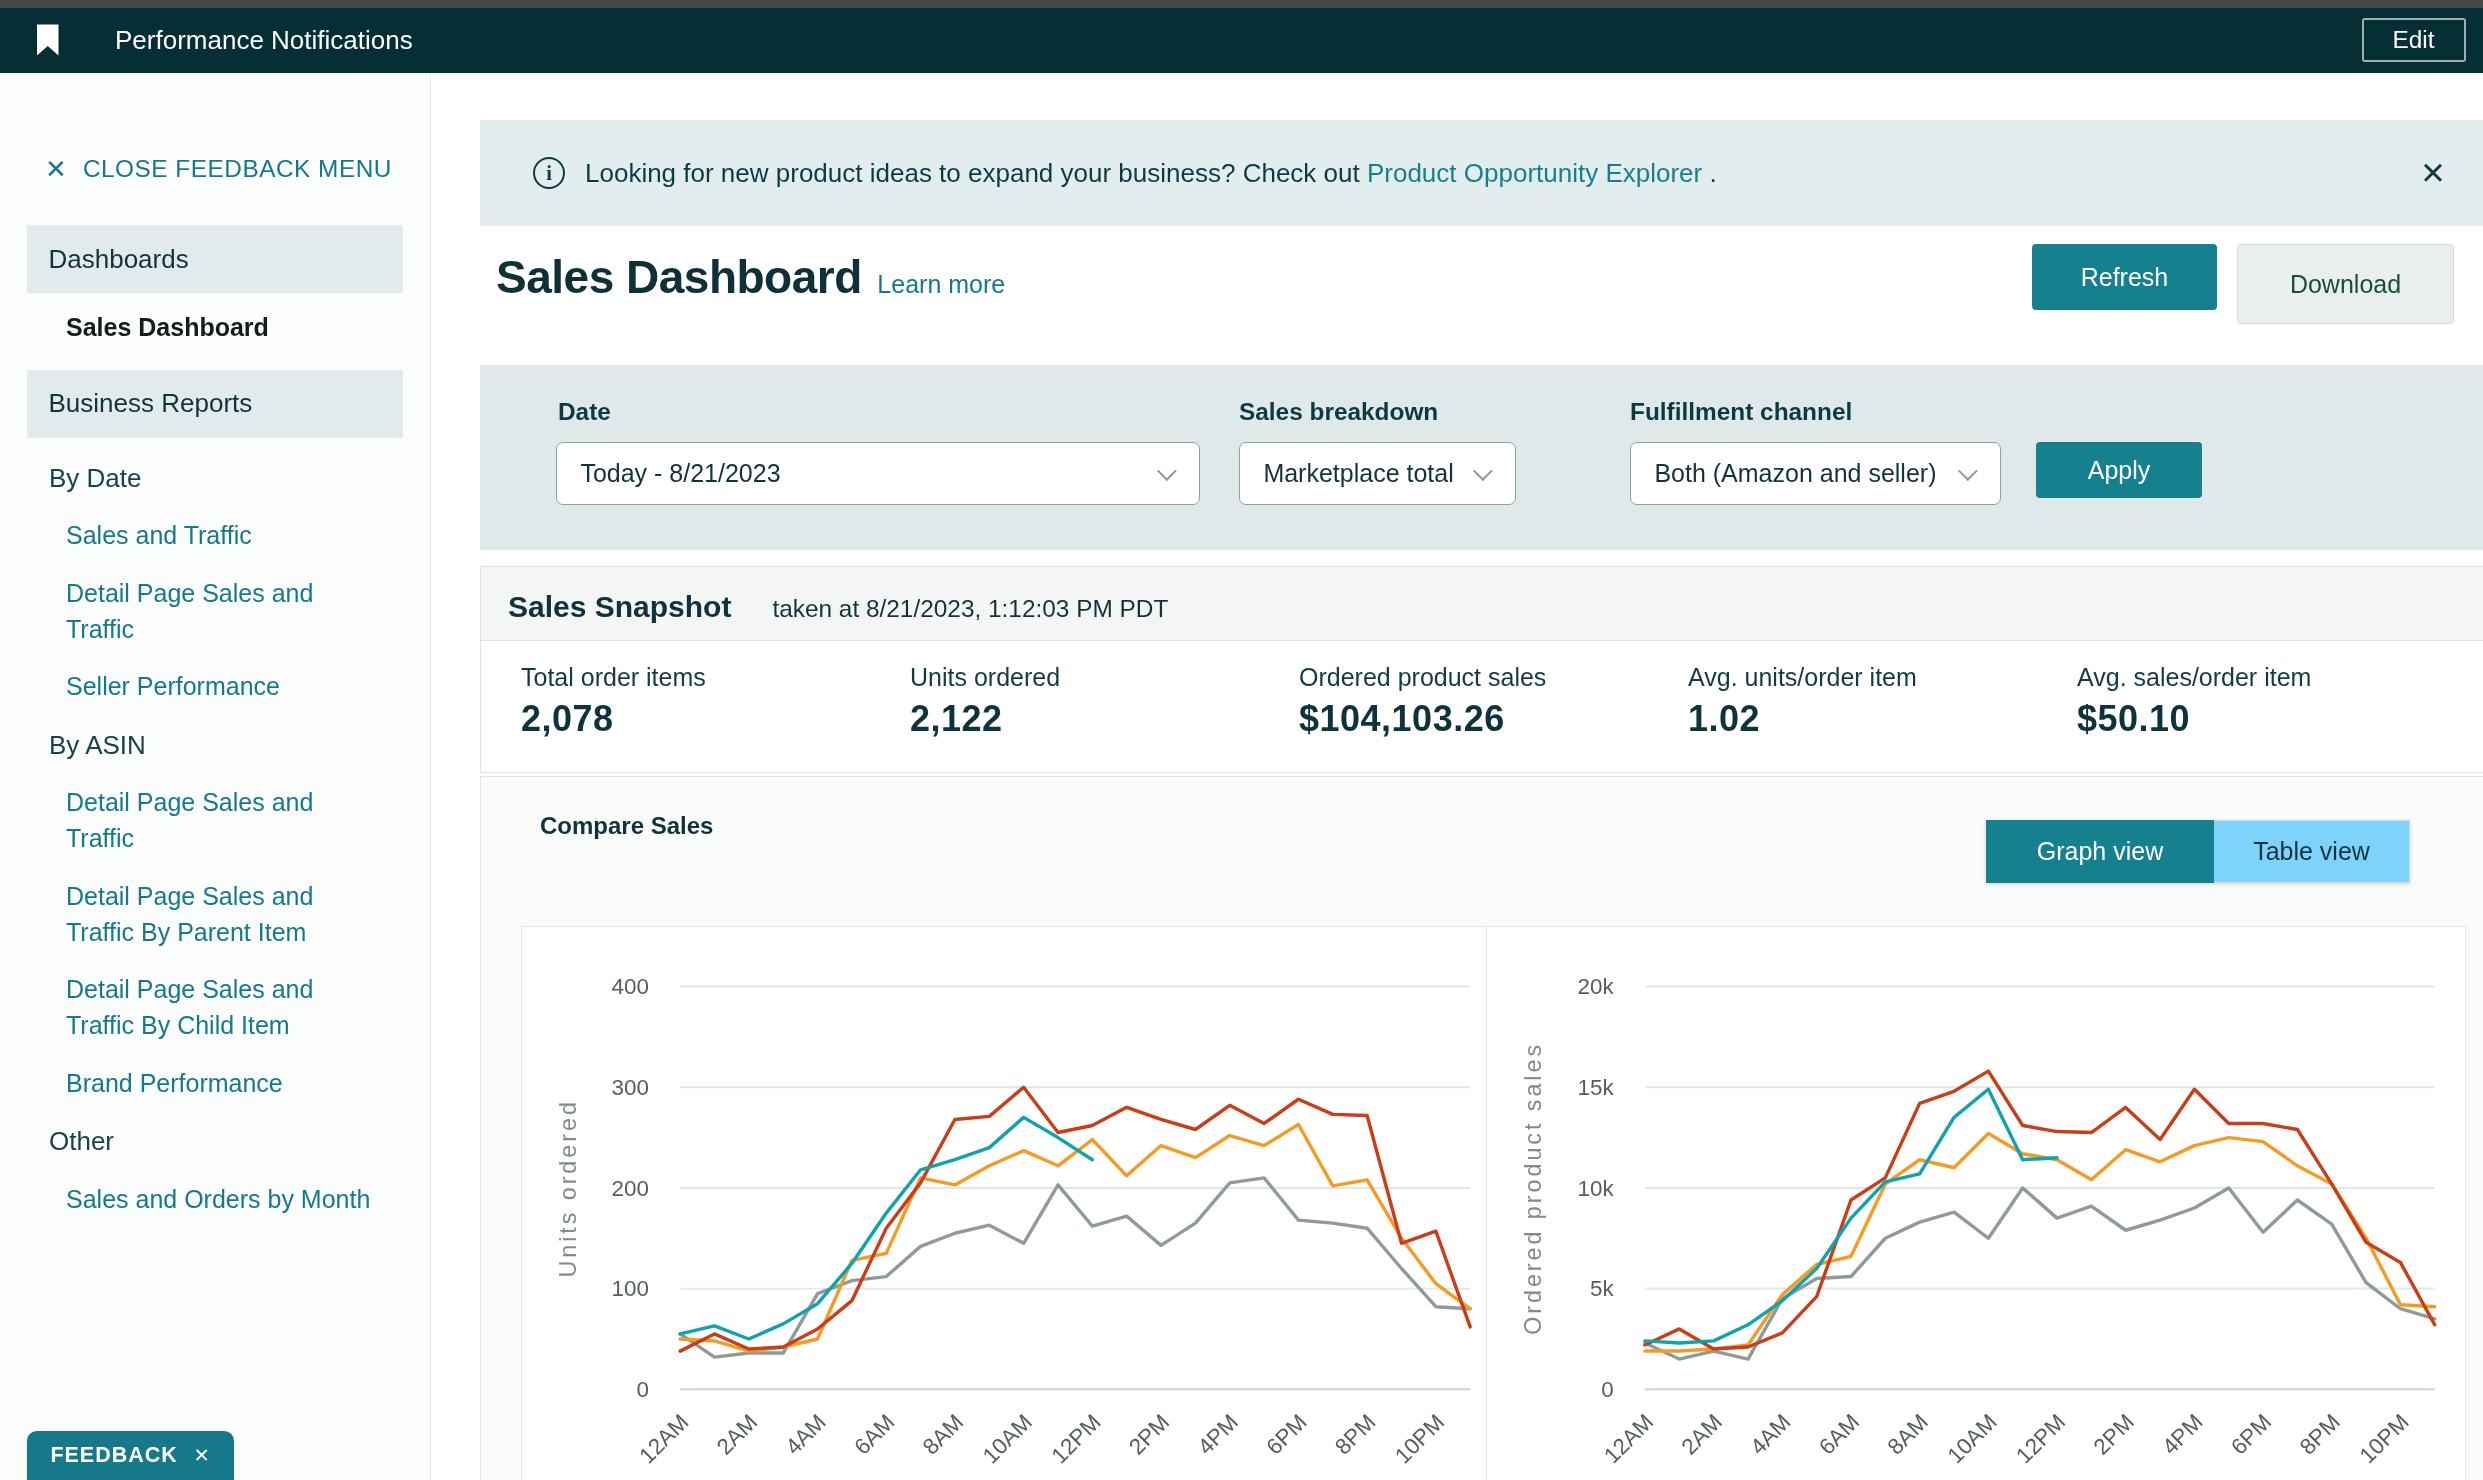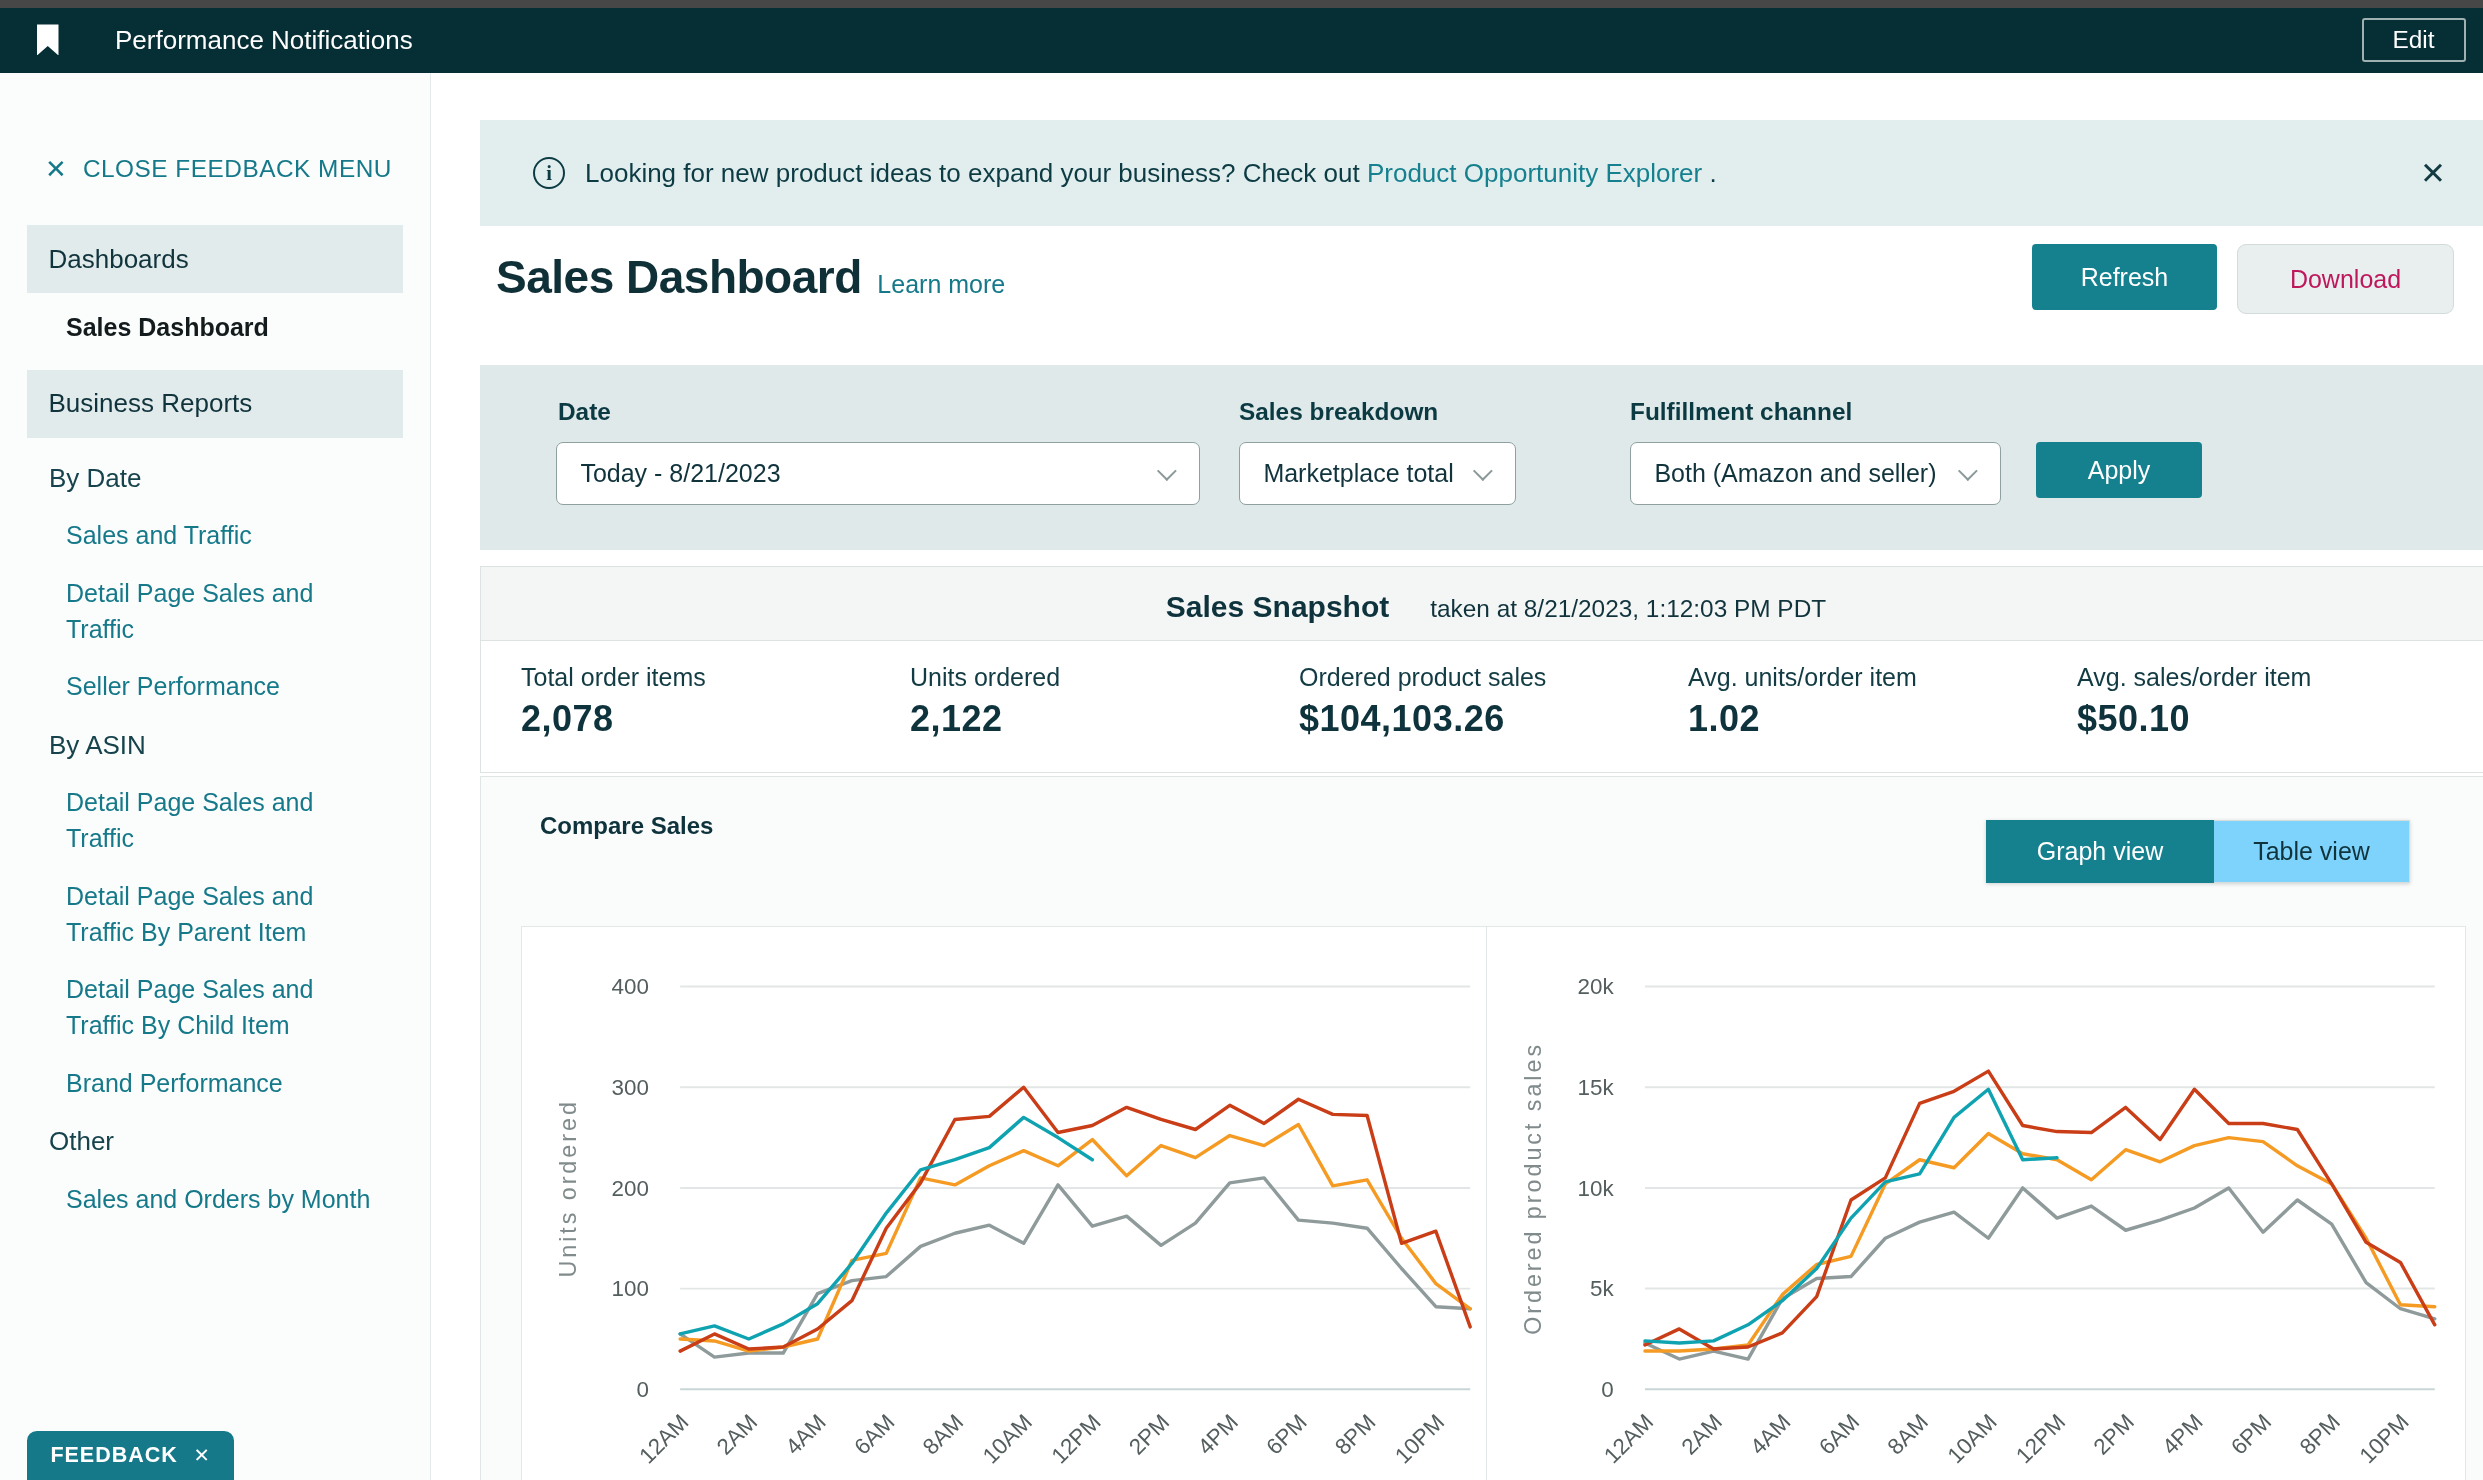--- a/index.html
+++ b/index.html
@@ -42,38 +42,38 @@
     font-size:20.5px; font-weight:bold; font-family:"Liberation Serif",serif; }
   .banner-text { margin-left:105px; font-size:26px; color:#0d3b44; }
   .banner-link { color:#16808f; cursor:pointer; }
   .banner-close { position:absolute; right:38px; top:50%; transform:translateY(-50%); font-size:31px; color:#123a42; cursor:pointer; }
 
   .title-row { position:absolute; left:64px; top:177px; display:flex; align-items:baseline; gap:15.6px; }
   .page-title { font-size:46px; font-weight:bold; color:#103038; letter-spacing:-0.5px; }
   .learn-more { font-size:25px; color:#16798a; cursor:pointer; }
   .refresh-btn { position:absolute; left:1600px; top:171px; width:185px; height:66px; background:#15818f; color:#fff;
     font-size:25px; border-radius:3.9px; display:flex; align-items:center; justify-content:center; cursor:pointer; }
-  .download-btn { position:absolute; left:1805px; top:171px; width:217px; height:70px; background:#e9eeee; color:#be185d;
-    font-size:25px; border:1px solid #d3dbdb; border-radius:9px; display:flex; align-items:center; justify-content:center; cursor:pointer; }
+  .download-btn { position:absolute; left:1805px; top:171px; width:217px; height:80px; background:#e9eeee; color:#14532d;
+    font-size:25px; border:1px solid #d3dbdb; border-radius:4px; display:flex; align-items:center; justify-content:center; cursor:pointer; }
 
   .filter-panel { position:absolute; left:48px; right:0; top:292px; height:185px; background:#dfe9e9; }
   .f-label { position:absolute; top:33px; font-size:24.4px; font-weight:bold; color:#0c3a42; }
   .f-select { position:absolute; top:77px; height:63px; background:#ffffff; border:1px solid #8fa0a0; border-radius:7px;
     display:flex; align-items:center; padding-left:23.4px; font-size:25px; color:#10333c; cursor:pointer; }
   .chev { position:absolute; right:25px; top:20.5px; width:13.7px; height:13.7px; border-right:2.9px solid #8a9899;
     border-bottom:2.9px solid #8a9899; transform:rotate(45deg); }
   .lbl-date { left:78px; } .sel-date { left:76px; width:644px; }
   .lbl-breakdown { left:759px; } .sel-breakdown { left:759px; width:277px; }
   .lbl-channel { left:1150px; } .sel-channel { left:1150px; width:371px; }
   .apply-btn { position:absolute; left:1556px; top:77px; width:166px; height:56px; background:#15818f; color:#fff;
     font-size:25px; border-radius:3.9px; display:flex; align-items:center; justify-content:center; cursor:pointer; }
 
   .snapshot { position:absolute; left:48px; right:0; top:493px; height:207px; border:1px solid #dde3e3; border-right:none; background:#fff; }
   .snap-header { height:74px; background:#f4f6f6; border-bottom:1px solid #dde3e3; display:flex; align-items:baseline;
-    gap:41px; padding-left:27px; padding-top:23.4px;justify-content:center; }
+    gap:41px; padding-left:27px; padding-top:23.4px; }
   .snap-title { font-size:30px; font-weight:bold; color:#0e333c; }
   .snap-taken { font-size:24.4px; color:#10333c; }
   .metrics { display:flex; padding-left:40px; padding-top:21.5px; }
   .metric { width:389px; }
   .metric-label { font-size:25px; color:#123b43; }
   .metric-value { font-size:36px; font-weight:bold; color:#0e333c; margin-top:6.8px; letter-spacing:0.5px; }
 
   .compare { position:absolute; left:48px; right:0; top:703px; bottom:0; background:#fafbfb;
     border:1px solid #e0e6e6; border-right:none; border-bottom:none; }
   .compare-title { position:absolute; left:59px; top:35px; font-size:24px; font-weight:bold; color:#0e333c; }

